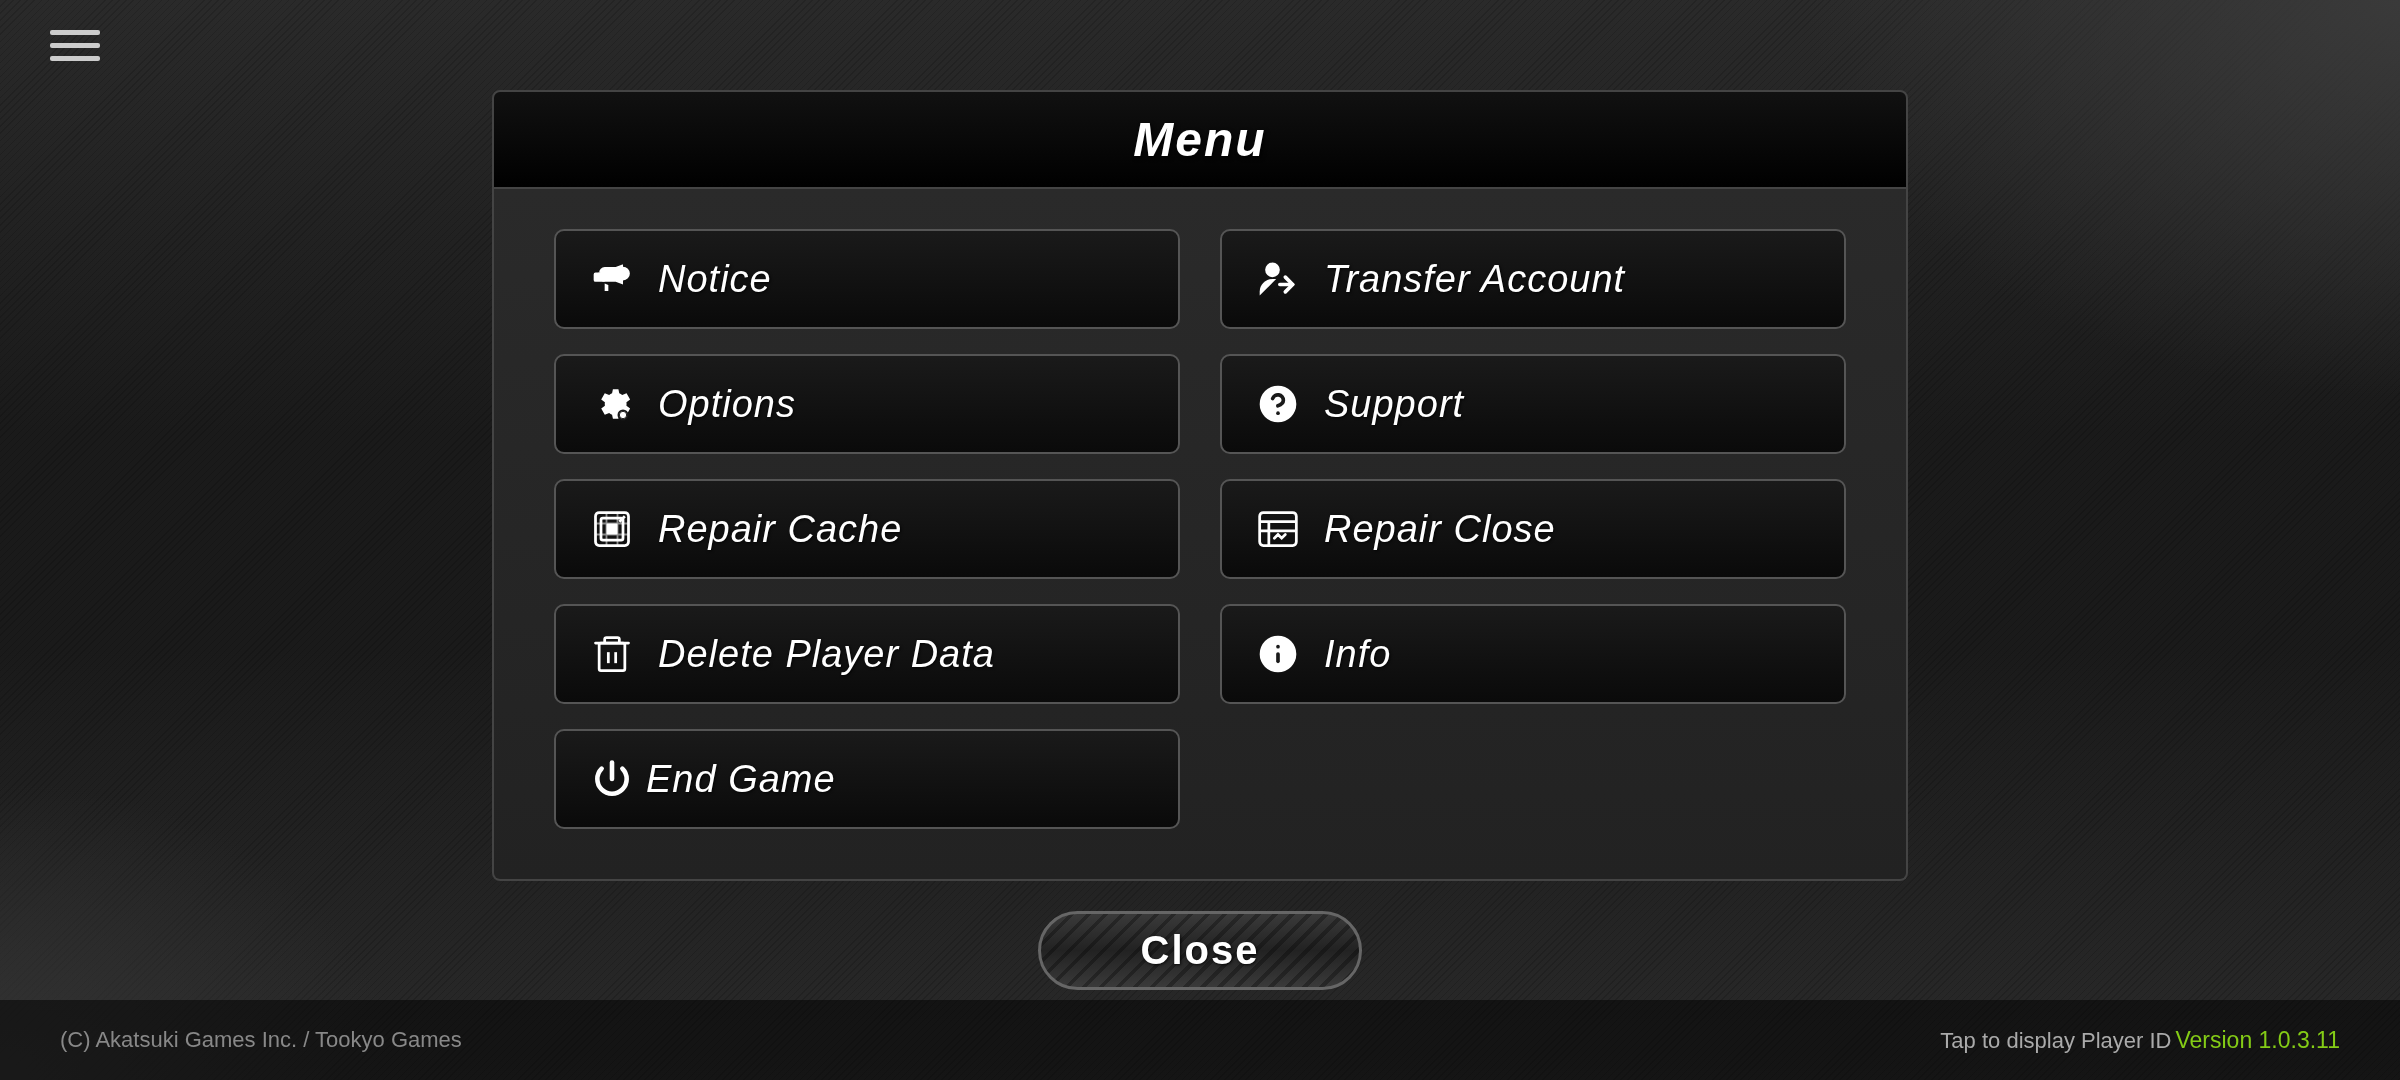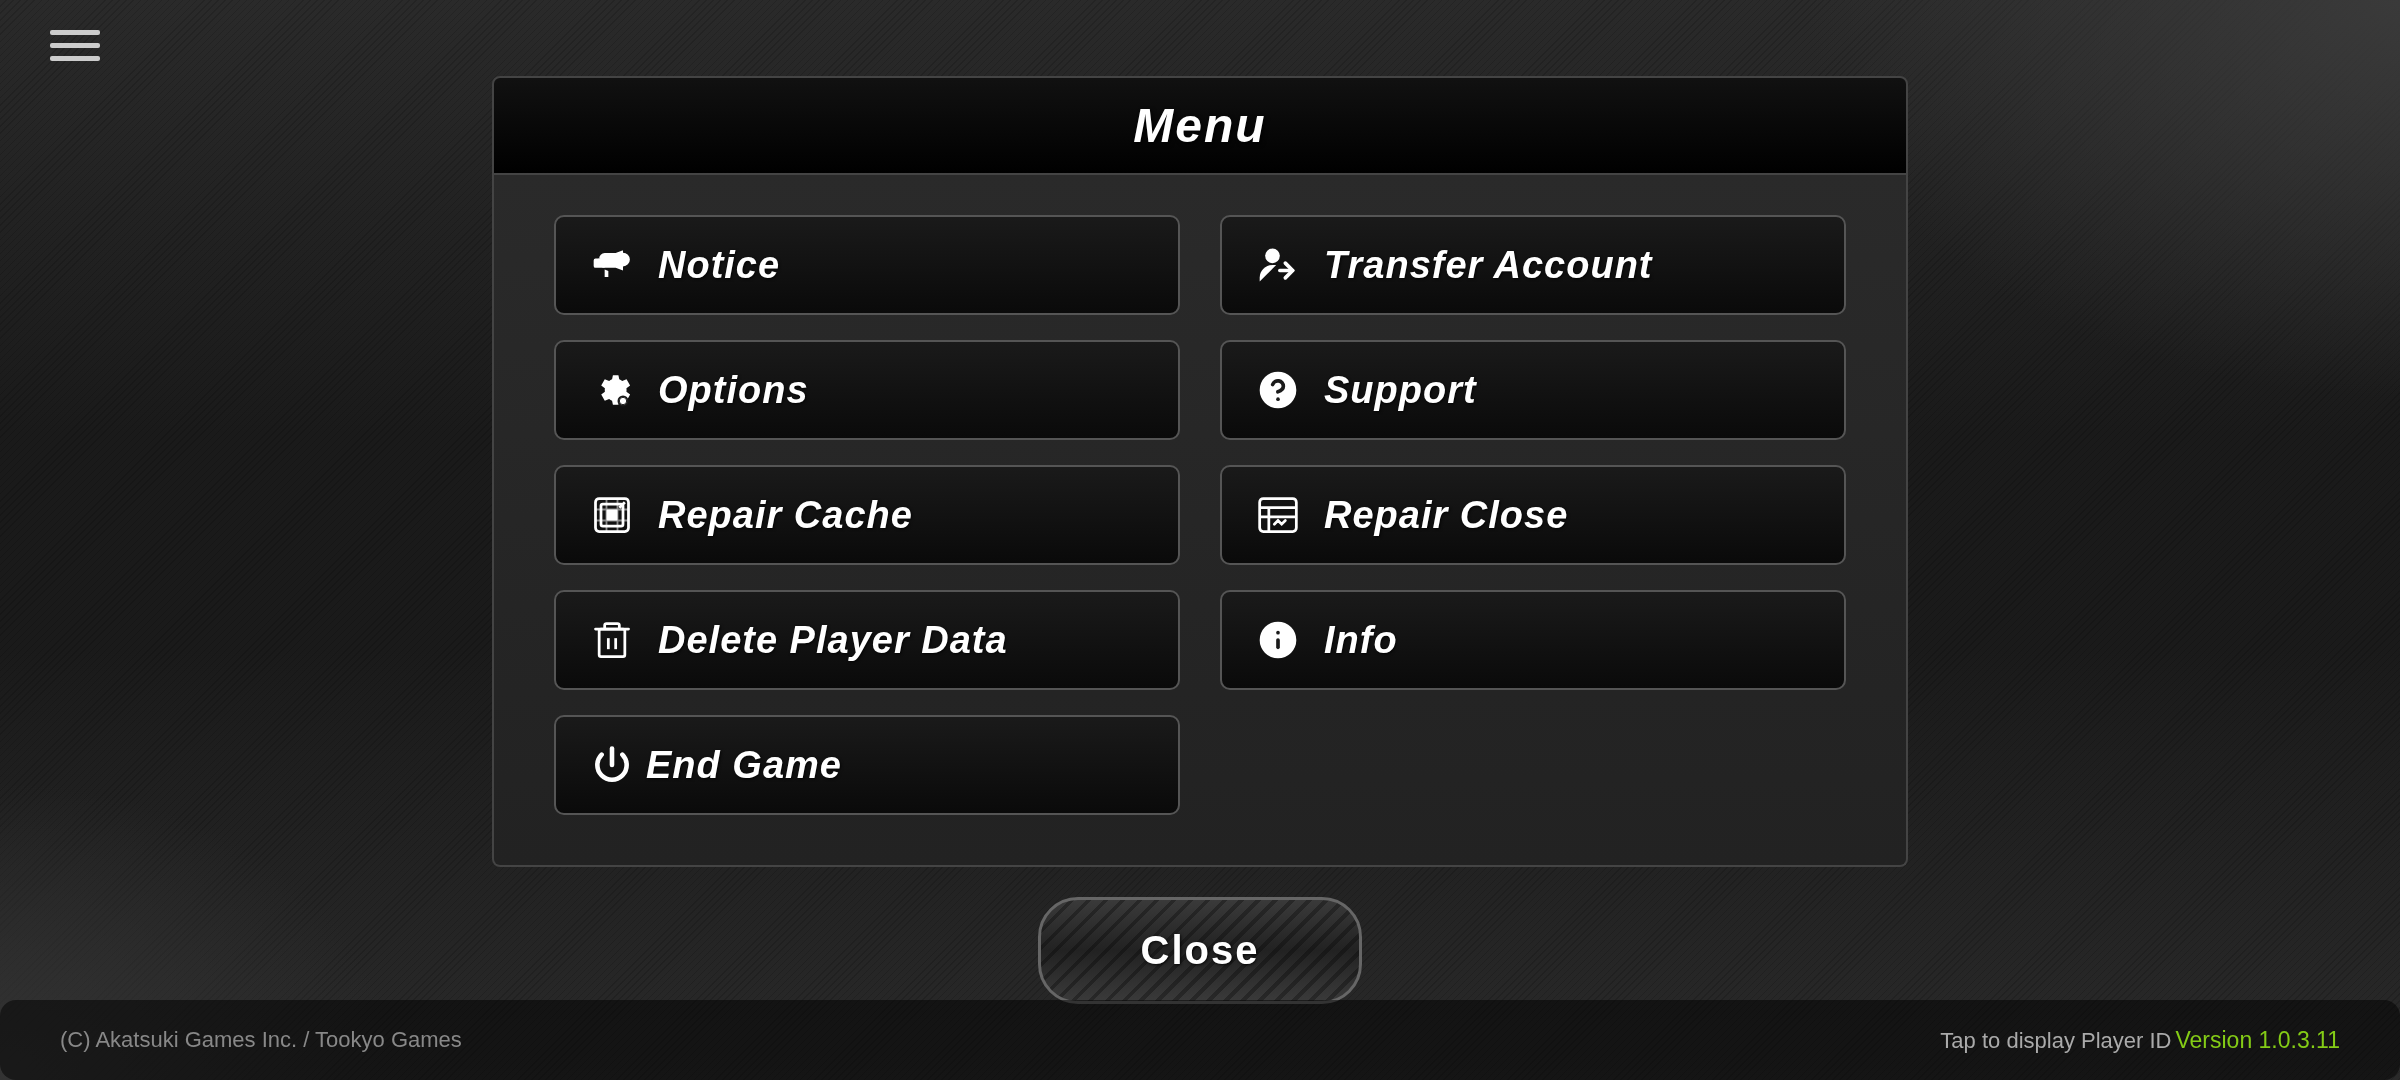--- a/index.html
+++ b/index.html
@@ -145,21 +145,21 @@
       align-items: center;
       justify-content: center;
       color: #fff;
       font-size: 36px;
     }
 
     .menu-btn-label {
       color: #fff;
       font-size: 38px;
       font-style: italic;
-      font-weight: 700;
+      font-weight: 400;
       letter-spacing: 1px;
       white-space: nowrap;
       text-shadow: 1px 1px 3px rgba(0,0,0,0.8);
     }
 
     
     .menu-btn-half {
       flex: 0 0 calc(50% - 20px);
       gap: 8px;
     }
@@ -168,21 +168,21 @@
     .close-btn-wrap {
       margin-top: 30px;
       display: flex;
       justify-content: center;
     }
 
     .close-btn {
       background: linear-gradient(180deg, #3a3a3a 0%, #222 50%, #3a3a3a 100%);
       border: 3px solid #666;
       border-radius: 40px;
-      padding: 28px 100px;
+      padding: 14px 100px;
       cursor: pointer;
       position: relative;
       overflow: hidden;
     }
 
     .close-btn::before {
       content: '';
       position: absolute;
       inset: 0;
       background: repeating-linear-gradient(
@@ -211,21 +211,20 @@
       bottom: 0;
       left: 0;
       right: 0;
       height: 80px;
       background: rgba(0,0,0,0.5);
       display: flex;
       align-items: center;
       justify-content: space-between;
       padding: 0 60px;
       z-index: 10;
-      border-radius: 16px;
     }
 
     .copyright-text {
       color: #888;
       font-size: 22px;
       font-weight: normal;
       font-style: normal;
     }
 
     .bottom-right {

